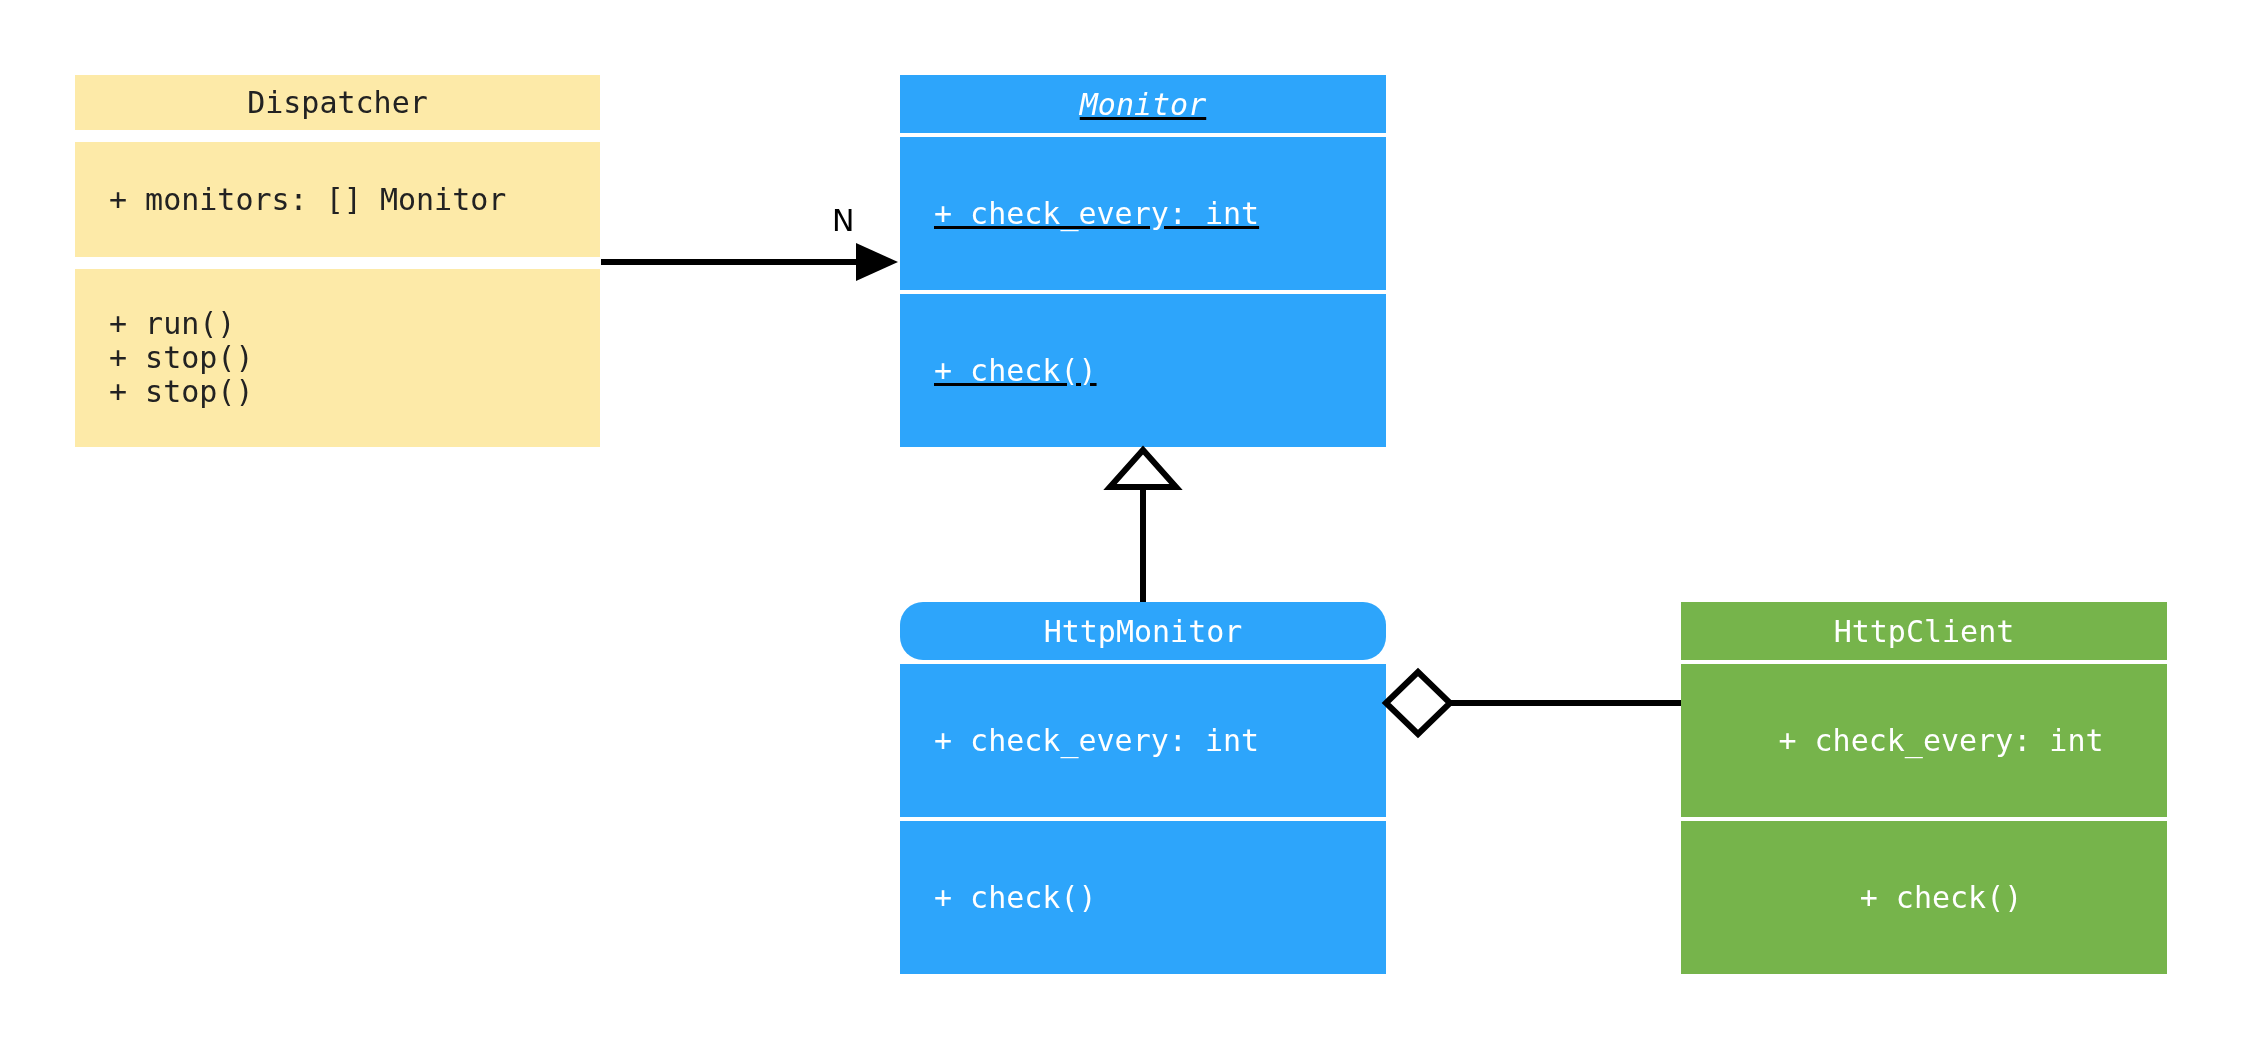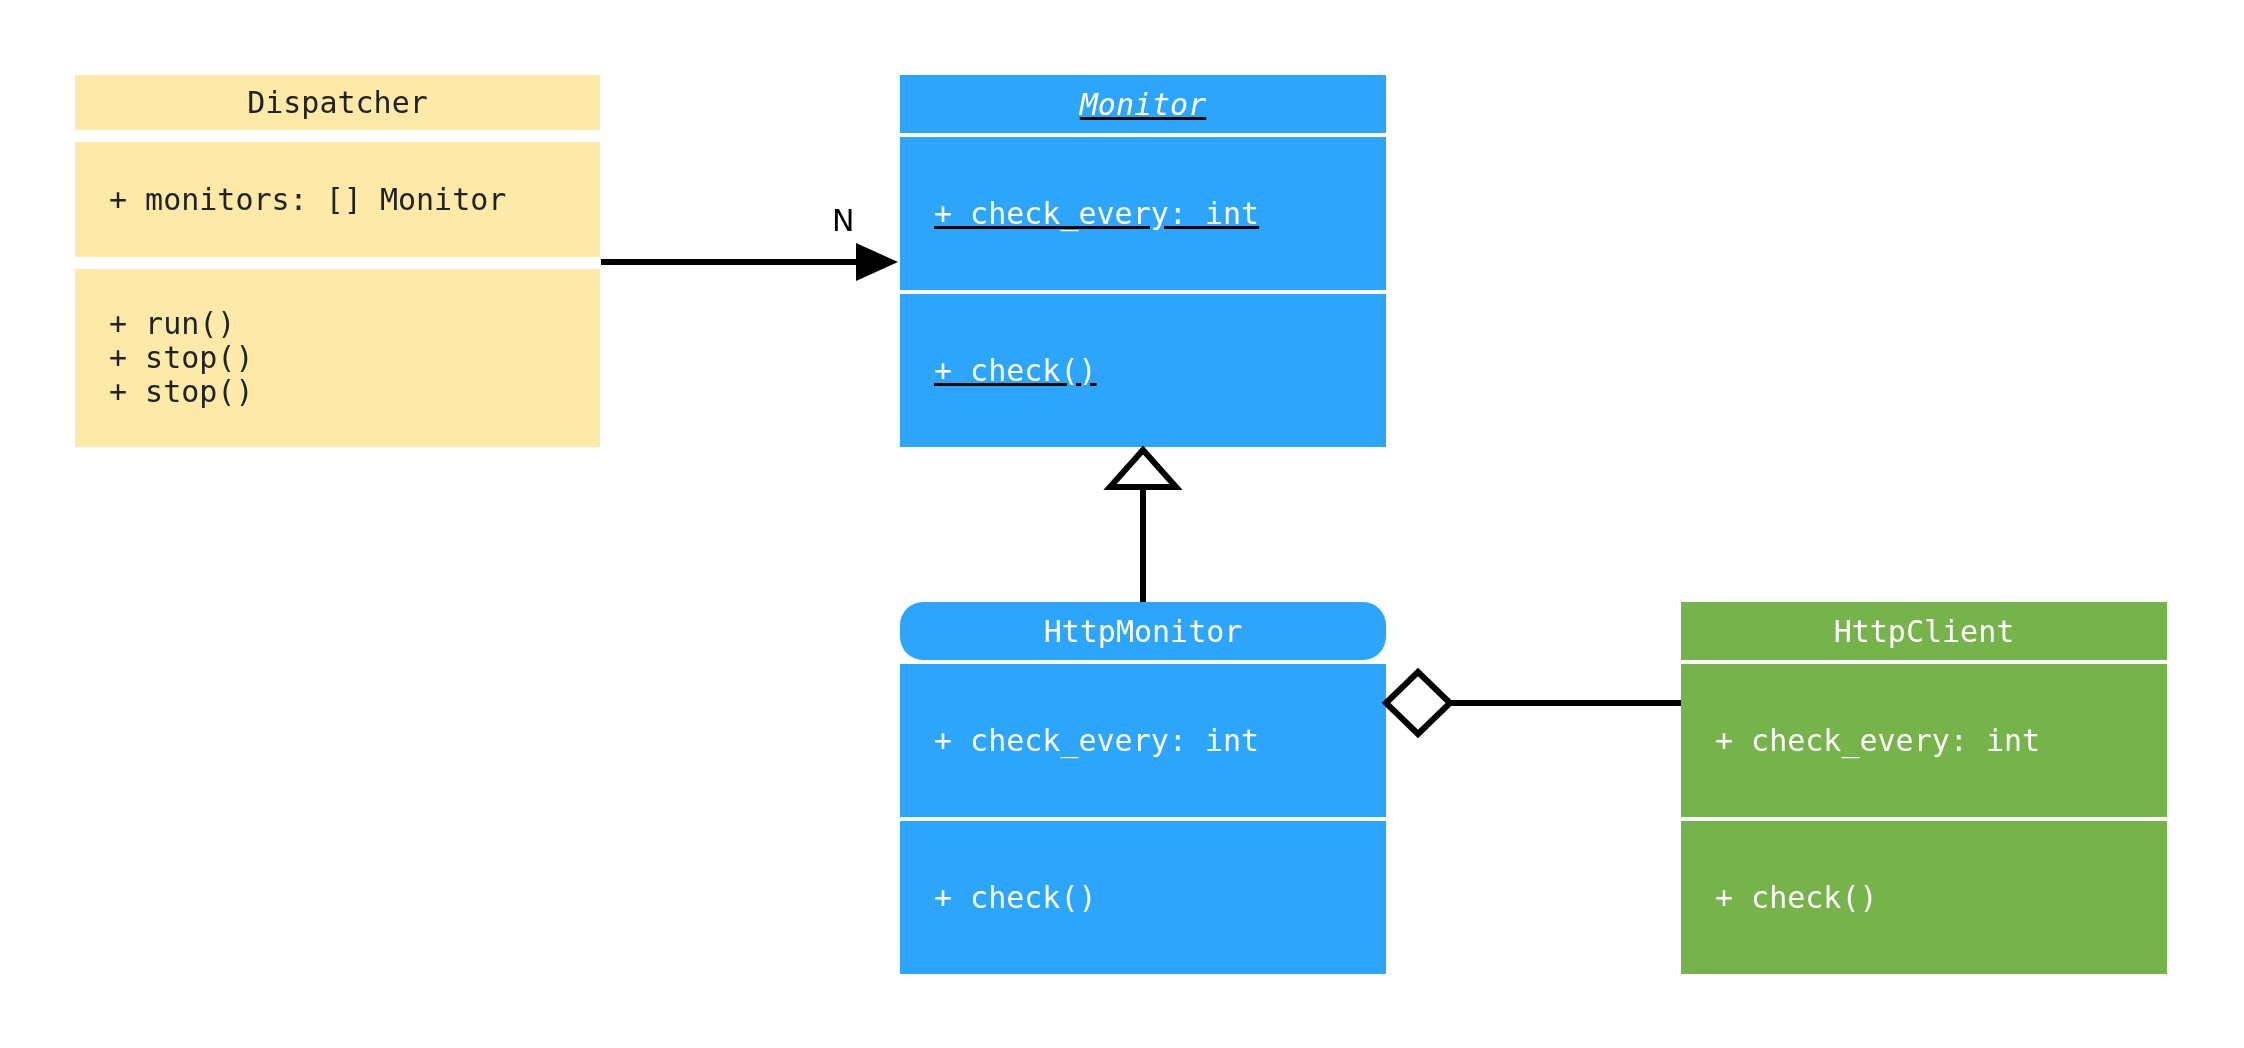--- a/index.html
+++ b/index.html
@@ -57,21 +57,21 @@
   .theme-yellow .compartment { background: #fdeaa8; }
   .theme-yellow .class-title,
   .theme-yellow .member-line { color: #222222; }
 
   .theme-blue .compartment { background: #2da5fb; }
   .theme-blue .class-title,
   .theme-blue .member-line { color: #ffffff; }
 
   .theme-green .compartment { background: #76b44b; }
   .theme-green .class-title,
-  .theme-green .member-line { color: #ffffff; }
+  .theme-green .member-line { color: #ffffff; text-align: center; }
 
   
   #edges {
     position: absolute;
     left: 0;
     top: 0;
     width: 2244px;
     height: 1048px;
     pointer-events: none;
   }

